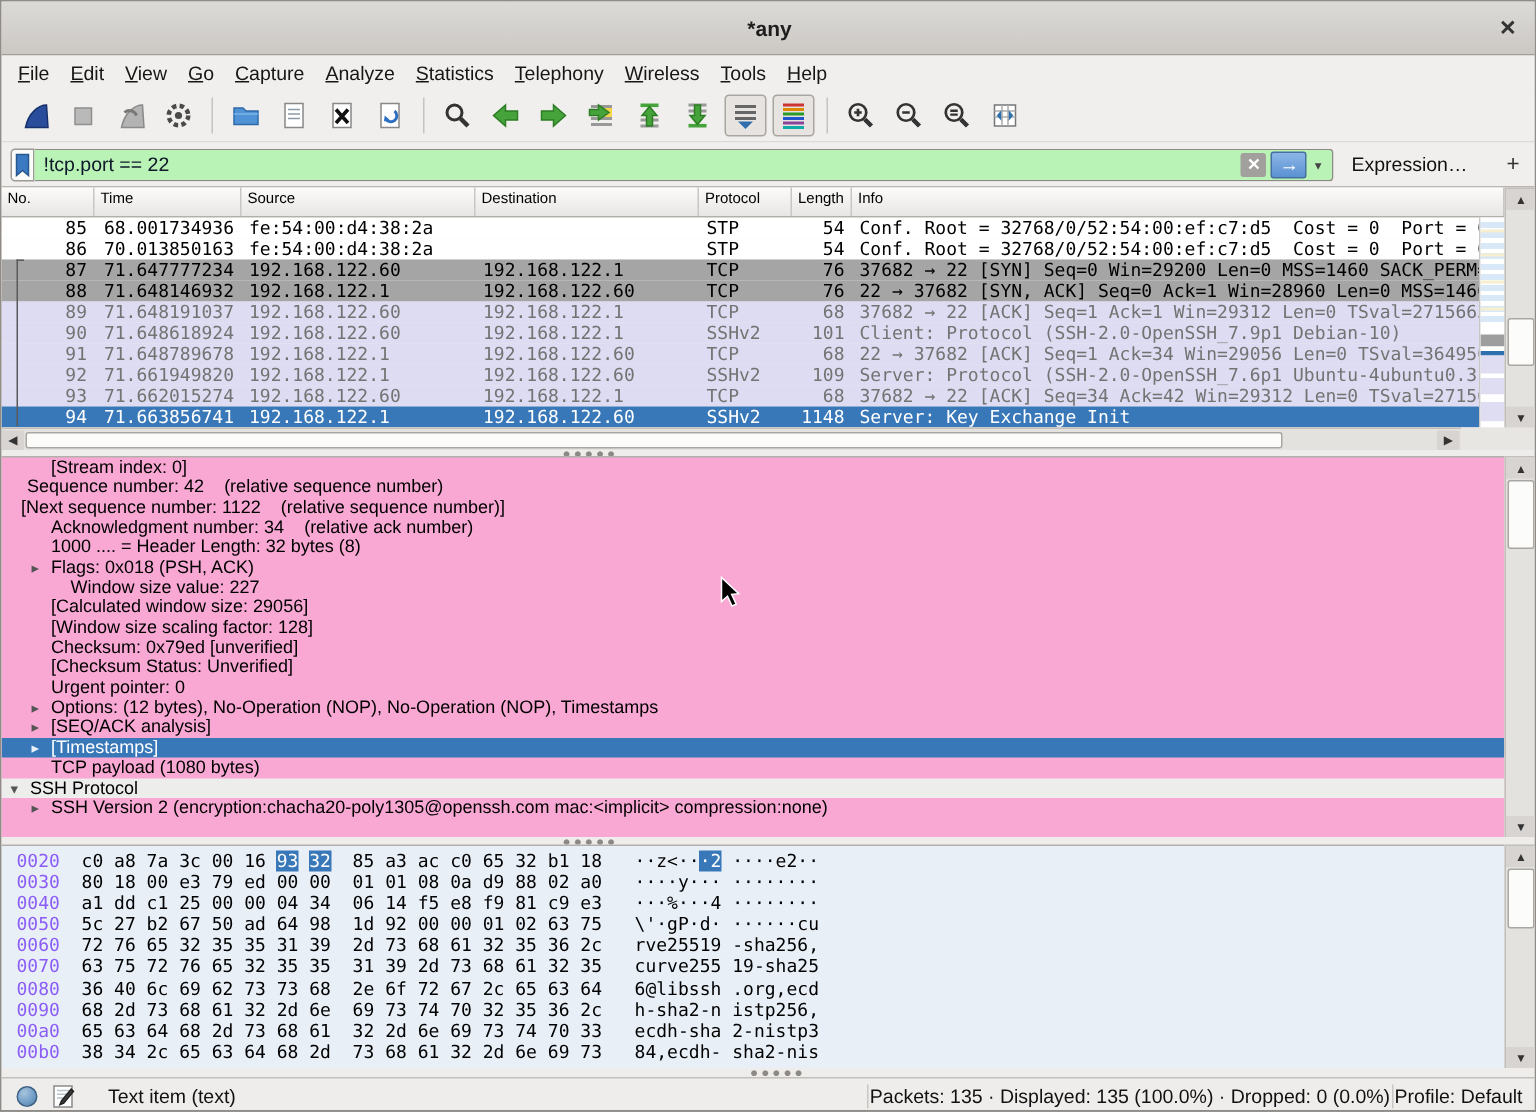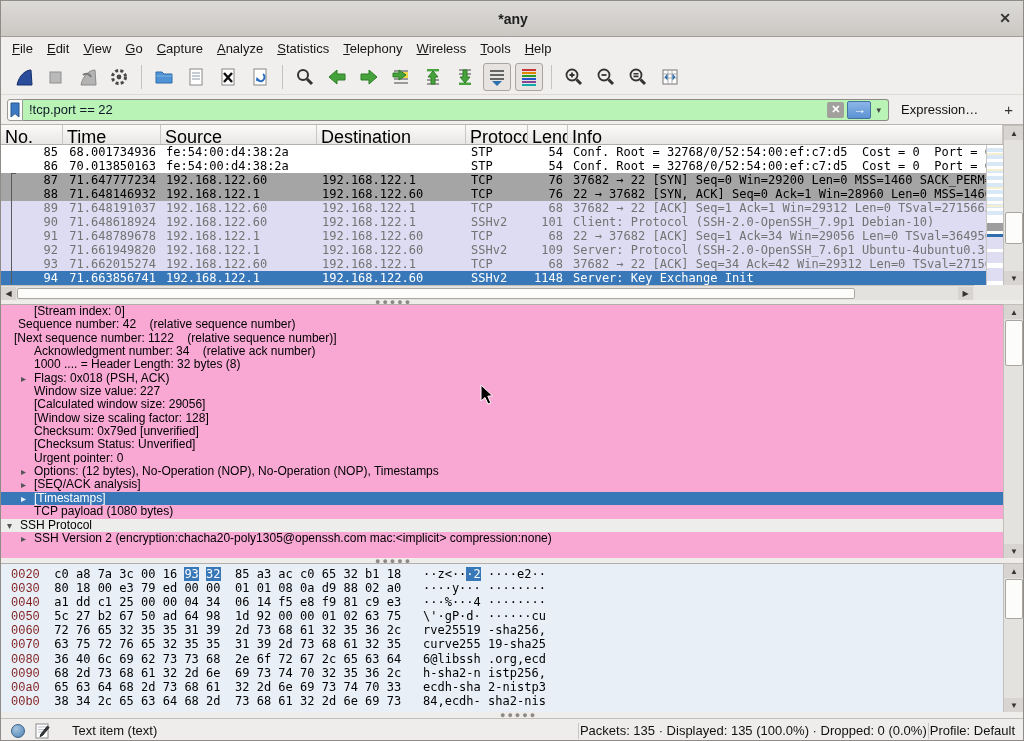--- a/index.html
+++ b/index.html
@@ -41,21 +41,21 @@
     font-size:11px; font-weight:bold; display:flex; align-items:center; justify-content:center; margin-right:3px; }
   .apply-btn { width:24px; height:18px; background:linear-gradient(#8cb6e8,#5b92d2); border:1px solid #46719f;
     border-radius:2px; color:#fff; font-size:13px; font-weight:bold; line-height:15px; text-align:center; }
   .caret { font-size:9px; color:#444; margin:0 4px 0 5px; }
   .expr-label { font-size:13px; color:#111; margin-left:12px; }
   .fsep { width:1px; height:18px; background:#c6c3bf; margin:0 10px; }
   .add-btn { font-size:15px; color:#333; padding:0 6px; }
   
   .plist-header { position:absolute; left:0; top:124px; width:1002px; height:20px;
     background:linear-gradient(#fbfbfa,#e8e6e4); border-bottom:1px solid #b3b0ac; display:flex; }
-  .ph-cell { font-size:18px; color:#000; padding:2px 0 4px 4px; border-right:1px solid #c9c6c3;
+  .ph-cell { font-size:10px; color:#000; padding:2px 0 4px 4px; border-right:1px solid #c9c6c3;
     overflow:hidden; white-space:nowrap; flex:none; }
   #plist-rows { position:absolute; left:0; top:144px; width:986px; height:140px; overflow:hidden;
     font-family:"DejaVu Sans Mono","Liberation Mono",monospace; font-size:12px; }
   .prow { display:flex; height:14px; line-height:14px; white-space:pre; }
   .prow .c { flex:none; overflow:hidden; }
   .prow .r { text-align:right; padding-right:5px; }
   .row-white { background:#fff; color:#000; }
   .row-grey  { background:#a5a5a5; color:#000; }
   .row-lav   { background:#dddcf2; color:#737373; }
   .row-sel   { background:#3878b8; color:#fff; }
@@ -85,21 +85,21 @@
   .dline { height:13.35px; line-height:13.4px; white-space:pre; overflow:hidden; color:#000; }
   .dline .arr { display:inline-block; width:13px; color:#555; font-size:10px; }
   .dline.sel { background:#3878b8; color:#fff; }
   .dline.sel .arr { color:#e8f0fa; }
   .dline.shadow { background:#ededec; }
   
   .hexpane { position:absolute; left:0; top:562px; width:1002px; height:149px; background:#e8eff7;
     border-top:1px solid #b3b0ac; overflow:hidden; padding:3px 0 0 10px;
     font-family:"DejaVu Sans Mono","Liberation Mono",monospace; font-size:12px; }
   .hrow { height:14.1px; line-height:14.1px; white-space:pre; color:#000; }
-  .hoff { color:#7f1d1d;font-family:Liberation Mono, monospace; }
+  .hoff { color:#8b5cf6; }
   .hl { background:#3878b8; color:#fff; }
   
   .statusbar { position:absolute; left:0; top:717px; width:1024px; height:24px; background:#efedeb;
     border-top:1px solid #c3c0bc; display:flex; align-items:center; font-size:13px; color:#111; }
   .expert-dot { width:14px; height:14px; border-radius:50%; margin-left:10px;
     background:radial-gradient(circle at 35% 30%, #a8c4de, #6f9cc6 60%, #54779c);
     border:1px solid #3d6286; }
   .note-icon { margin-left:9px; }
   .status-left-text { margin-left:22px; }
   .ssep { width:1px; height:16px; background:#c9c6c3; }
@@ -341,21 +341,21 @@
     <span class="dots" style="margin-left:374px;">●●●●●</span>
   </div>
 
   <div class="details" id="details">
       <div class="dline" style="padding-left: 20px;"><span class="arr"> </span><span>[Stream index: 0]</span></div>
       <div class="dline" style="padding-left: 4px;"><span class="arr"> </span><span>Sequence number: 42    (relative sequence number)</span></div>
       <div class="dline" style=""><span class="arr"> </span><span>[Next sequence number: 1122    (relative sequence number)]</span></div>
       <div class="dline" style="padding-left: 20px;"><span class="arr"> </span><span>Acknowledgment number: 34    (relative ack number)</span></div>
       <div class="dline" style="padding-left: 20px;"><span class="arr"> </span><span>1000 .... = Header Length: 32 bytes (8)</span></div>
       <div class="dline" style="padding-left: 20px;"><span class="arr">▸</span><span>Flags: 0x018 (PSH, ACK)</span></div>
-      <div class="dline" style="padding-left: 20px;"><span class="arr"> </span><span>Window size value: 227</span></div>
+      <div class="dline" style="padding-left: 33px;"><span class="arr"> </span><span>Window size value: 227</span></div>
       <div class="dline" style="padding-left: 20px;"><span class="arr"> </span><span>[Calculated window size: 29056]</span></div>
       <div class="dline" style="padding-left: 20px;"><span class="arr"> </span><span>[Window size scaling factor: 128]</span></div>
       <div class="dline" style="padding-left: 20px;"><span class="arr"> </span><span>Checksum: 0x79ed [unverified]</span></div>
       <div class="dline" style="padding-left: 20px;"><span class="arr"> </span><span>[Checksum Status: Unverified]</span></div>
       <div class="dline" style="padding-left: 20px;"><span class="arr"> </span><span>Urgent pointer: 0</span></div>
       <div class="dline" style="padding-left: 20px;"><span class="arr">▸</span><span>Options: (12 bytes), No-Operation (NOP), No-Operation (NOP), Timestamps</span></div>
       <div class="dline" style="padding-left: 20px;"><span class="arr">▸</span><span>[SEQ/ACK analysis]</span></div>
       <div class="dline sel" style="padding-left: 20px;"><span class="arr">▸</span><span>[Timestamps]</span></div>
       <div class="dline" style="padding-left: 20px;"><span class="arr"> </span><span>TCP payload (1080 bytes)</span></div>
       <div class="dline shadow" style="padding-left: 6px;"><span class="arr">▾</span><span>SSH Protocol</span></div>

